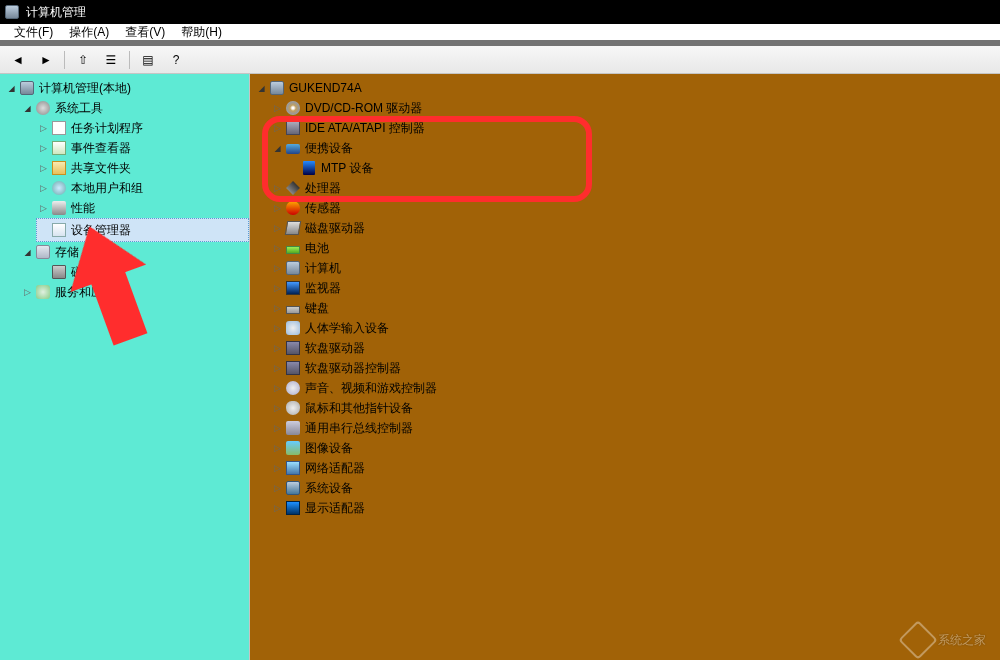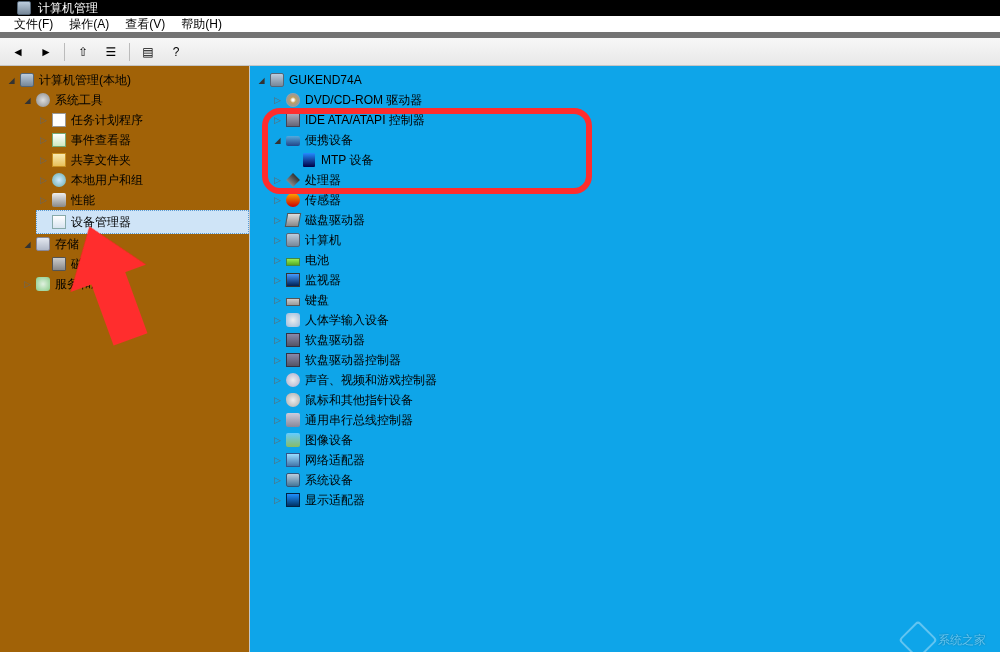--- a/index.html
+++ b/index.html
@@ -1,30 +1,30 @@
 <!DOCTYPE html>
 <html><head>
   <meta charset="utf-8">
   <style>
     * { margin: 0; padding: 0; box-sizing: border-box; font-family: "Microsoft YaHei", "SimSun", sans-serif; font-size: 12px; }
     body { background: #fff; width: 1000px; height: 660px; overflow: hidden; position: relative; }
     
-    .title-bar { height: 16px; background: #000; color: #fff; display: flex; align-items: center; padding-left: 16px; }
+    .title-bar { height: 24px; background: #000; color: #fff; display: flex; align-items: center; padding-left: 4px; }
     .title-bar .icon-small { width: 16px; height: 16px; margin-right: 6px; display: flex; align-items: center; justify-content: center; }
     
     .menu-bar { height: 22px; background: #fff; display: flex; align-items: center; border-bottom: 6px solid #737373; padding: 2px 6px; }
     .menu-item { padding: 2px 8px; cursor: default; }
     
     .toolbar { height: 28px; background: linear-gradient(#f7f7f7,#e8e8e8); border-bottom: 1px solid #c5c5c5; display: flex; align-items: center; padding: 2px 6px; gap: 4px; }
     .tool-btn { width: 24px; height: 22px; border: 1px solid transparent; display: flex; align-items: center; justify-content: center; cursor: default; border-radius: 2px; }
     .tool-sep { width: 1px; height: 18px; background: #bbb; margin: 0 2px; }
     
     .panes { display: flex; height: calc(100% - 74px); }
-    .left-pane { width: 250px; border-right: 1px solid #c5c5c5; background: #a16207; padding: 4px 0; }
-    .right-pane { flex: 1; background: #0ea5e9; position: relative; padding: 4px 0; }
+    .left-pane { width: 250px; border-right: 1px solid #c5c5c5; background: #5eead4; padding: 4px 0; }
+    .right-pane { flex: 1; background: #a16207; position: relative; padding: 4px 0; }
     
     .tree ul { list-style: none; padding-left: 16px; }
     .tree > ul { padding-left: 4px; }
     .tree li { position: relative; }
     .tree-row { display: flex; align-items: center; height: 20px; padding-left: 2px; cursor: default; white-space: nowrap; }
     .tree-row.selected { background: #cfe4f7; border: 1px dotted #5a9bd4; padding-left: 1px; height: 24px; }
     .expand { width: 11px; height: 11px; margin-right: 2px; display: flex; align-items: center; justify-content: center; font-size: 8px; color: #666; cursor: pointer; }
     .expand.none { visibility: hidden; }
     .node-icon { width: 16px; height: 16px; margin-right: 4px; display: flex; align-items: center; justify-content: center; }
     
@@ -299,32 +299,32 @@
                 <span class="node-icon">
                   <span class="ico ico-diskdrive"></span>
                 </span>
                 <span>磁盘驱动器</span>
               </div>
             </li>
             <li>
               <div class="tree-row">
                 <span class="expand tri-right"></span>
                 <span class="node-icon">
+                  <span class="ico ico-battery"></span>
+                </span>
+                <span>电池</span>
+              </div>
+            </li>
+            <li>
+              <div class="tree-row">
+                <span class="expand tri-right"></span>
+                <span class="node-icon">
                   <span class="ico ico-computer"></span>
                 </span>
                 <span>计算机</span>
-              </div>
-            </li>
-            <li>
-              <div class="tree-row">
-                <span class="expand tri-right"></span>
-                <span class="node-icon">
-                  <span class="ico ico-battery"></span>
-                </span>
-                <span>电池</span>
               </div>
             </li>
             <li>
               <div class="tree-row">
                 <span class="expand tri-right"></span>
                 <span class="node-icon">
                   <span class="ico ico-monitor"></span>
                 </span>
                 <span>监视器</span>
               </div>

